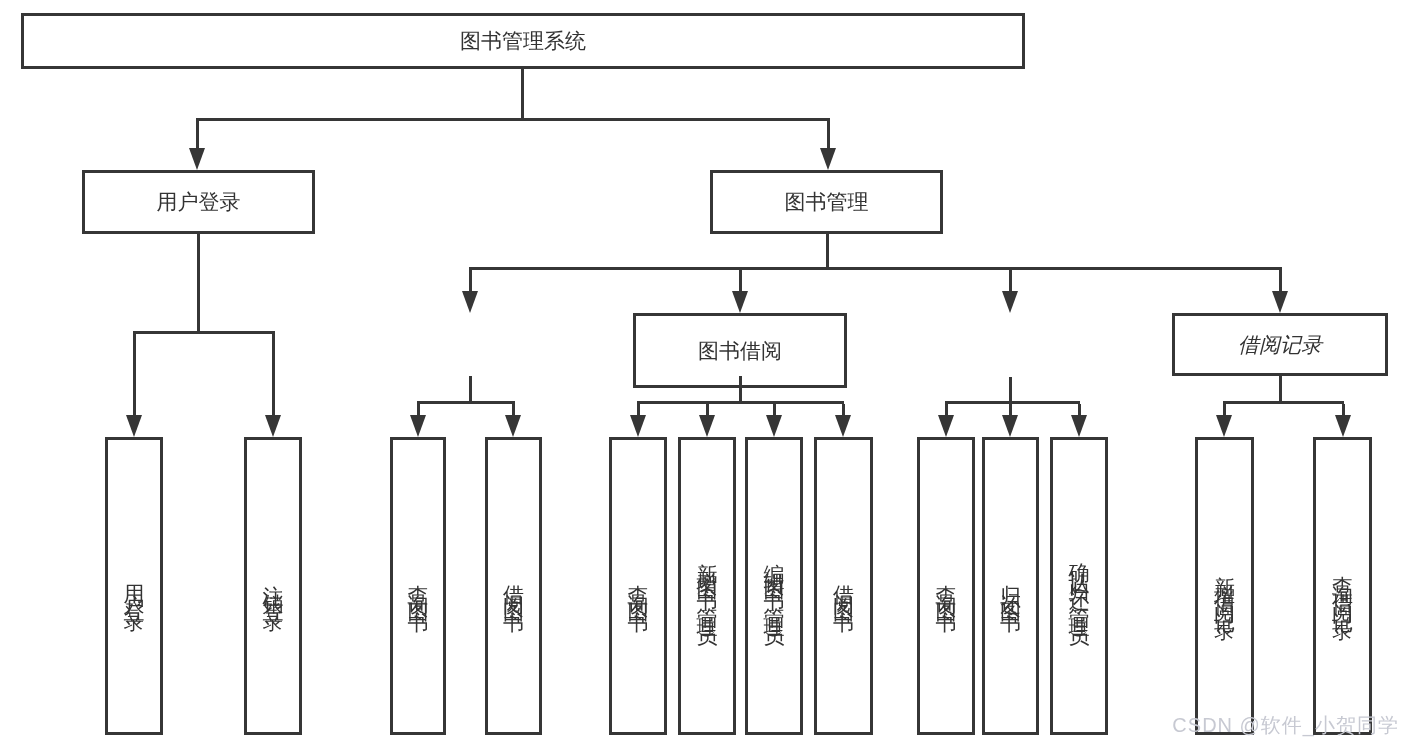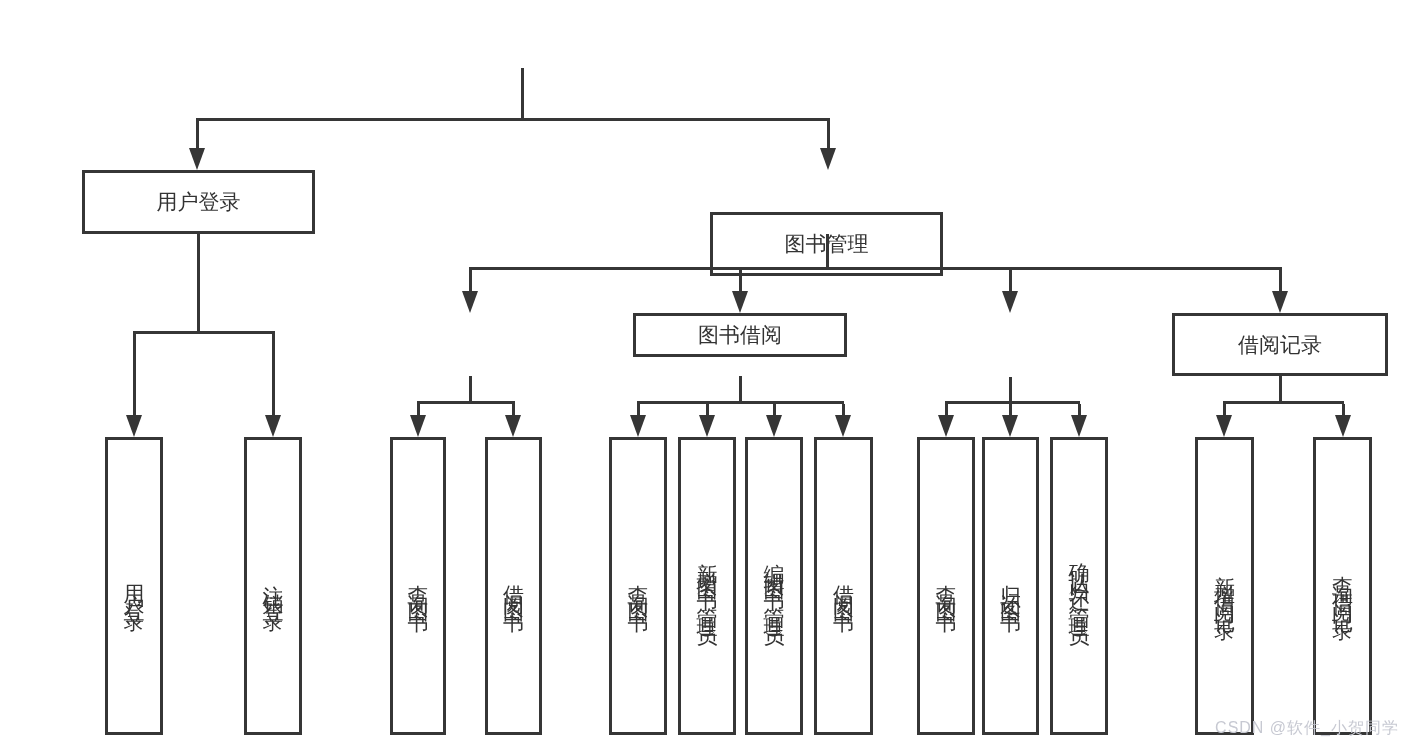--- a/index.html
+++ b/index.html
@@ -44,40 +44,41 @@
     position: absolute;
     width: 0; height: 0;
     border-left: 8px solid transparent;
     border-right: 8px solid transparent;
     border-top: 22px solid var(--line);
   }
   .watermark {
     position: absolute;
     right: 6px;
     bottom: 8px;
-    font-size: 16px;
+    font-size: 20px;
     color: var(--watermark);
     letter-spacing: 1px;
   }
 </style>
 </head>
 <body>
 
 <div class="canvas">
 
+  <div class="node" style="left:21px; top:13px; width:1004px; height:56px;">图书管理系统</div>
 
   <div class="vline" style="left:521px; top:68px; height:52px;"></div>
   <div class="hline" style="left:196px; top:118px; width:634px;"></div>
   <div class="vline" style="left:196px; top:121px; height:29px;"></div>
   <div class="arrow" style="left:189px; top:148px;"></div>
   <div class="vline" style="left:827px; top:121px; height:29px;"></div>
   <div class="arrow" style="left:820px; top:148px;"></div>
 
   <div class="node" style="left:82px; top:170px; width:233px; height:64px;">用户登录</div>
-  <div class="node" style="left:710px; top:170px; width:233px; height:64px;margin-top:42px;">图书管理</div>
+  <div class="node" style="left:710px; top:170px; width:233px; height:64px;">图书管理</div>
 
   <div class="vline" style="left:197px; top:234px; height:99px;"></div>
   <div class="hline" style="left:133px; top:331px; width:142px;"></div>
   <div class="vline" style="left:133px; top:334px; height:81px;"></div>
   <div class="arrow" style="left:126px; top:415px;"></div>
   <div class="vline" style="left:272px; top:334px; height:81px;"></div>
   <div class="arrow" style="left:265px; top:415px;"></div>
 
   <div class="node v" style="left:105px; top:437px; width:58px; height:298px;">用户登录</div>
   <div class="node v" style="left:244px; top:437px; width:58px; height:298px;">注销登录</div>
@@ -86,22 +87,22 @@
   <div class="hline" style="left:469px; top:267px; width:813px;"></div>
   <div class="vline" style="left:469px; top:270px; height:21px;"></div>
   <div class="arrow" style="left:462px; top:291px;"></div>
   <div class="vline" style="left:739px; top:270px; height:21px;"></div>
   <div class="arrow" style="left:732px; top:291px;"></div>
   <div class="vline" style="left:1009px; top:270px; height:21px;"></div>
   <div class="arrow" style="left:1002px; top:291px;"></div>
   <div class="vline" style="left:1279px; top:270px; height:21px;"></div>
   <div class="arrow" style="left:1272px; top:291px;"></div>
 
-  <div class="node" style="left:633px; top:313px; width:214px; height:44px;">图书借阅</div>
-  <div class="node" style="left:1172px; top:313px; width:216px; height:63px;">借阅记录</div>
+  <div class="node" style="left:633px; top:313px; width:214px; height:75px;">图书借阅</div>
+  <div class="node" style="left:1172px; top:313px; width:216px; height:63px;font-style:italic;">借阅记录</div>
 
   <div class="vline" style="left:469px; top:376px; height:27px;"></div>
   <div class="hline" style="left:417px; top:401px; width:98px;"></div>
   <div class="vline" style="left:417px; top:404px; height:11px;"></div>
   <div class="arrow" style="left:410px; top:415px;"></div>
   <div class="vline" style="left:512px; top:404px; height:11px;"></div>
   <div class="arrow" style="left:505px; top:415px;"></div>
   <div class="node v" style="left:390px; top:437px; width:56px; height:298px;">查询图书</div>
   <div class="node v" style="left:485px; top:437px; width:57px; height:298px;">借阅图书</div>
 

